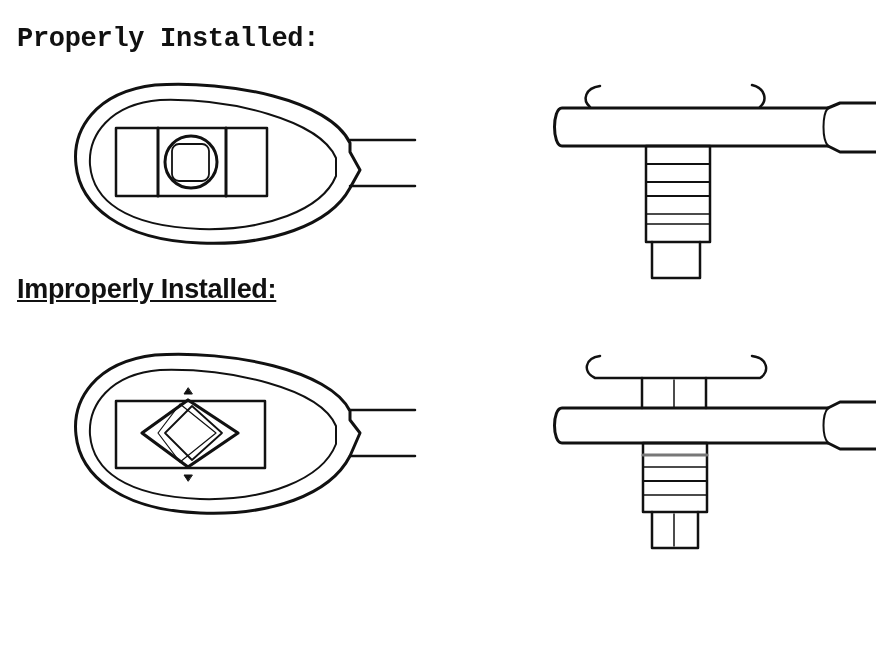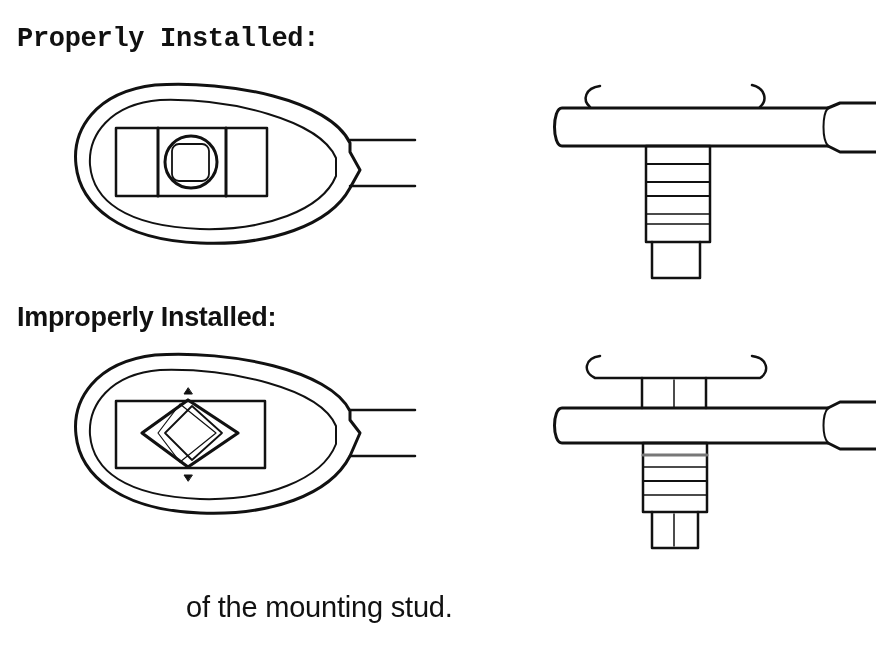--- a/index.html
+++ b/index.html
@@ -17,21 +17,21 @@
     }
     .heading {
       position: absolute;
       font-weight: bold;
       font-size: 27px;
       letter-spacing: -0.3px;
       color: #111111;
       white-space: nowrap;
     }
     #heading-proper { left: 17px; top: 24px; font-family: Liberation Mono, monospace; }
-    #heading-improper { left: 17px; top: 302px; }
+    #heading-improper { left: 17px; top: 274px; text-decoration: underline; }
     .caption {
       position: absolute;
       left: 186px;
       top: 593px;
       font-size: 29px;
       line-height: 28px;
       color: #111111;
       letter-spacing: -0.2px;
       white-space: nowrap;
     }
@@ -143,14 +143,13 @@
     <line x1="643" y1="467" x2="707" y2="467" stroke-width="1.5"></line>
     <line x1="643" y1="481" x2="707" y2="481" stroke-width="2"></line>
     <line x1="643" y1="495" x2="707" y2="495" stroke-width="1.5"></line>
 
     <path stroke-width="2.5" d="M 652 512 L 652 548 L 698 548 L 698 512"></path>
     <line x1="674" y1="514" x2="674" y2="546" stroke-width="1.5"></line>
   </g>
 </svg>
 
 <div class="caption">
-  <div>of the mounting stud.</div>
 </div>
 
 </body></html>

